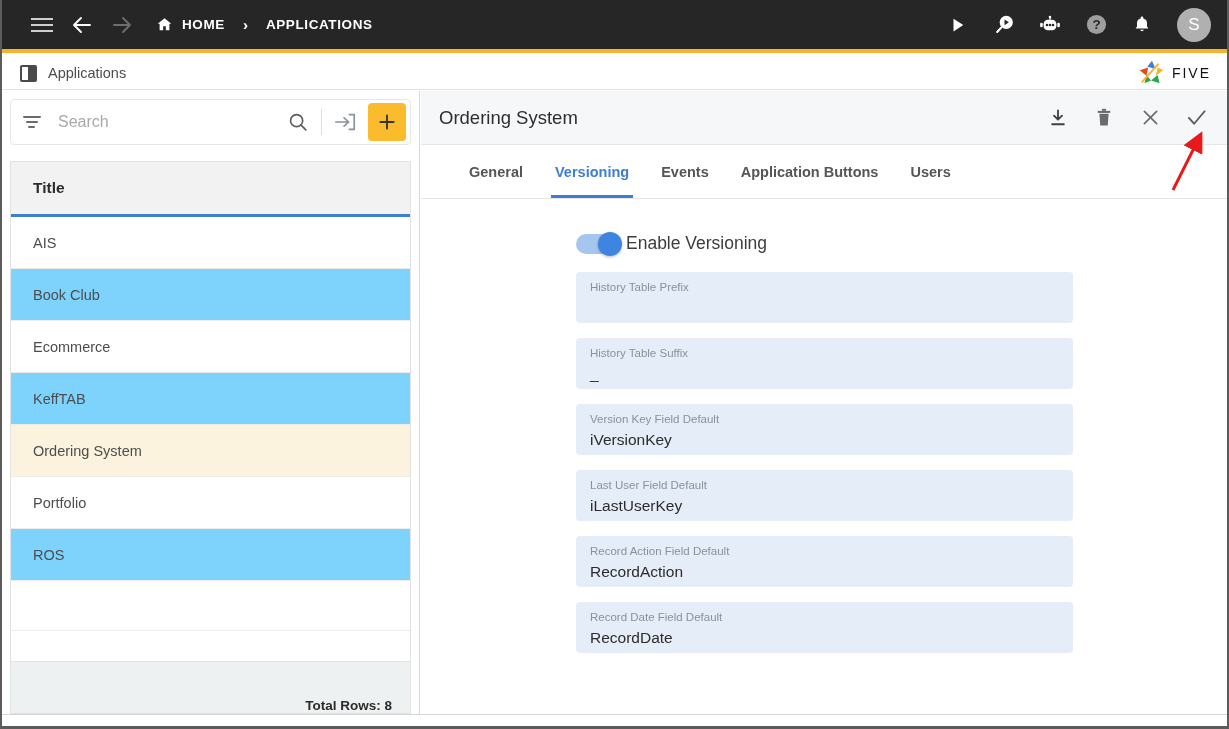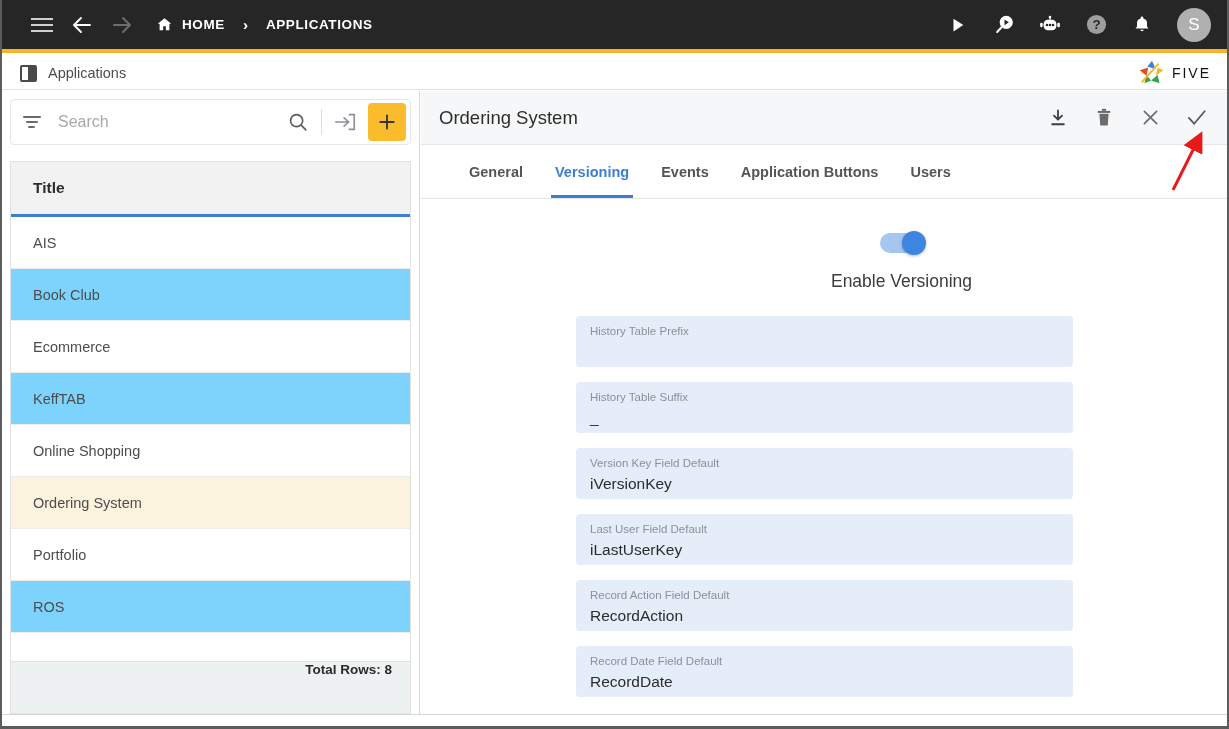--- a/index.html
+++ b/index.html
@@ -140,21 +140,21 @@
     padding-left: 22px;
     border-bottom: 1px solid #ececec;
     font-size: 14.5px; color: #4d4d4d;
     cursor: pointer;
   }
   .grow.alt { background: #7dd3fc; }
   .grow.sel { background: #fcf3de; }
   .grow.empty { height: 50px; }
   .grid-foot {
     height: 52px; background: #eef1f2;
-    display: flex; align-items: flex-start; justify-content: flex-end;
+    display: flex; align-items: flex-end; justify-content: flex-end;
     padding-right: 18px;
     font-size: 13.5px; font-weight: bold; color: #2b2b2b;
     border-top: 1px solid #e2e2e2;
   }
 
   
   .rightpanel {
     position: absolute; top: 91px; left: 419px; right: 0; bottom: 12px;
     background: #fff; display: flex; flex-direction: column;
   }
@@ -177,21 +177,21 @@
     font-size: 14.5px; font-weight: bold; color: #555;
     cursor: pointer; position: relative;
   }
   .tab.active { color: #3d7ed0; }
   .tab.active::after {
     content: ""; position: absolute; left: 12px; right: 12px; bottom: 0;
     height: 3px; background: #3d7ed0;
   }
 
   .form { padding: 34px 0 0 155px; }
-  .toggle-row { display: flex; align-items: center; gap: 18px; margin-bottom: 24px; flex-direction: column; }
+  .toggle-row { display: flex; align-items: center; gap: 6px; margin-bottom: 18px; }
   .toggle {
     width: 44px; height: 20px; border-radius: 11px;
     background: #a5c6ee; position: relative; cursor: pointer;
   }
   .toggle .knob {
     position: absolute; right: -2px; top: -2px;
     width: 24px; height: 24px; border-radius: 50%;
     background: #3d85e0;
     box-shadow: 0 1px 3px rgba(0,0,0,0.28);
   }
@@ -357,23 +357,20 @@
           </div>
           <div class="grow alt">
             <span>Book Club</span>
           </div>
           <div class="grow">
             <span>Ecommerce</span>
           </div>
           <div class="grow alt">
             <span>KeffTAB</span>
           </div>
-          <div class="grow">
-            <span>Online Shopping</span>
-          </div>
           <div class="grow alt sel">
             <span>Ordering System</span>
           </div>
           <div class="grow">
             <span>Portfolio</span>
           </div>
           <div class="grow alt">
             <span>ROS</span>
           </div>
           <div class="grow empty"></div>

